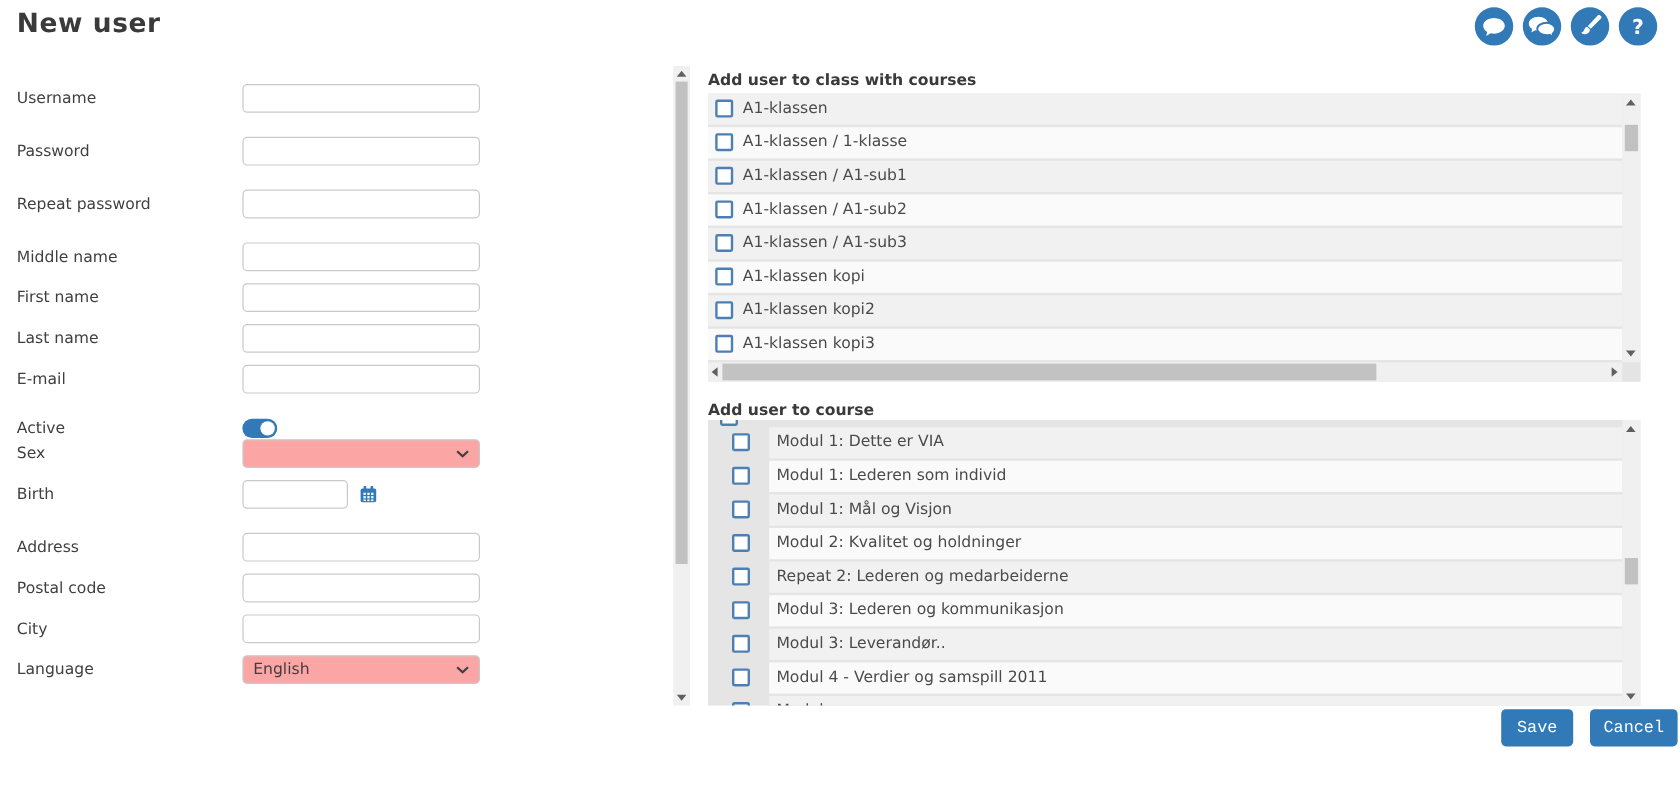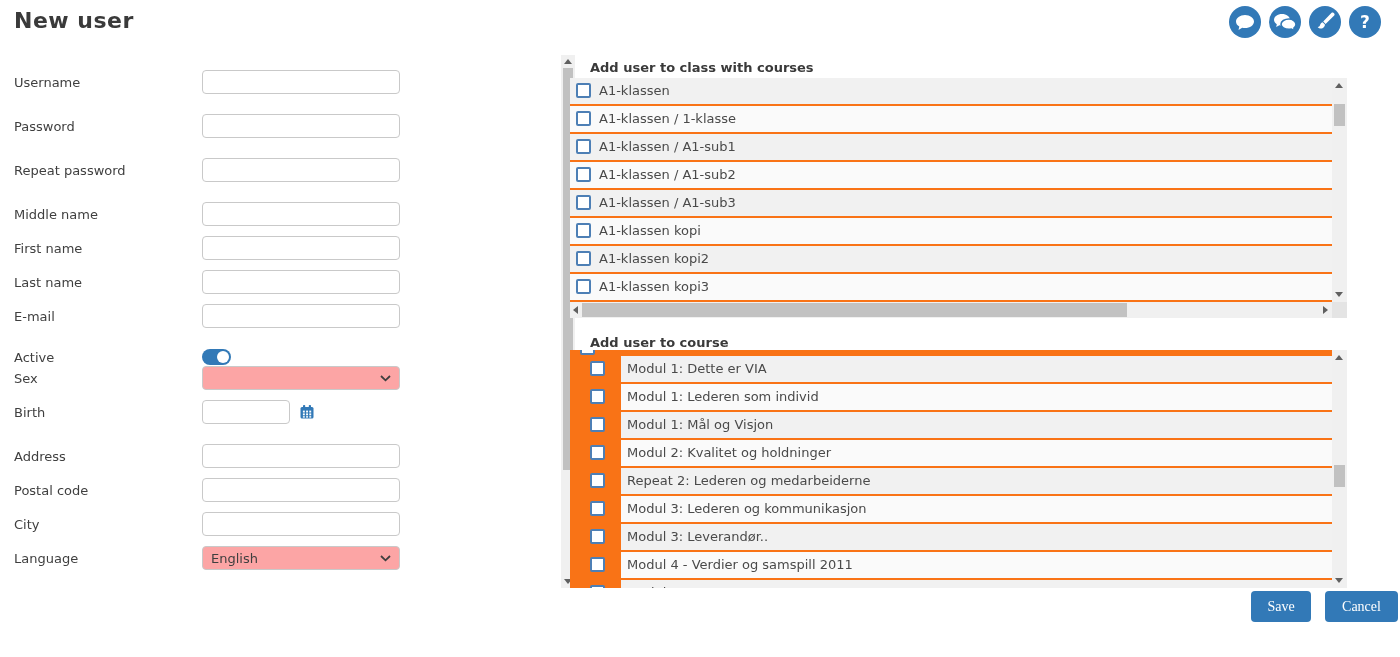--- a/index.html
+++ b/index.html
@@ -52,21 +52,21 @@
   
   .vtrack { background:#f0f0f0; position:absolute; }
   .vthumb { position:absolute; left:2px; right:2px; background:#c1c1c1; }
   .arr-up   { width:0; height:0; border-left:4px solid transparent; border-right:4px solid transparent; border-bottom:5px solid #606060; position:absolute; left:3px; }
   .arr-down { width:0; height:0; border-left:4px solid transparent; border-right:4px solid transparent; border-top:5px solid #606060; position:absolute; left:3px; }
   .arr-left { width:0; height:0; border-top:4px solid transparent; border-bottom:4px solid transparent; border-right:5px solid #606060; position:absolute; top:4px; }
   .arr-right{ width:0; height:0; border-top:4px solid transparent; border-bottom:4px solid transparent; border-left:5px solid #606060; position:absolute; top:4px; }
   .mid-scrollbar { left:561px; top:55px; width:14px; height:533px; }
   
   .panel-title { position:absolute; left:590px; font-size:13px; font-weight:bold; color:#3a3a3a; }
-  .listbox { position:absolute; left:570px; width:777px; background:#f97316; }
+  .listbox { position:absolute; left:590px; width:777px; background:#e5e5e5; }
   .rows { position:absolute; left:0; top:0; width:762px; }
   .lrow { height:26px; margin-bottom:2px; position:relative; font-size:13px; color:#4a4a4a; }
   .lrow .stripe { position:absolute; top:0; bottom:0; right:0; left:0; }
   .lrow.indent .stripe { left:51px; }
   .lrow.odd .stripe { background:#f1f1f1; }
   .lrow.even .stripe { background:#fafafa; }
   .cb {
     width:15px; height:15px; border:2px solid #4d7fb5; border-radius:2px;
     background:#fff; position:absolute; top:5px; left:6px; cursor:pointer; z-index:2;
   }
@@ -77,21 +77,21 @@
   .hsb { position:absolute; left:0; bottom:0; height:16px; width:762px; background:#f0f0f0; }
   .hsb .hthumb { position:absolute; left:12px; top:1px; width:545px; height:14px; background:#c2c2c2; }
   .corner { position:absolute; right:0; bottom:0; width:15px; height:16px; background:#e4e4e4; }
   #class-listbox { top:78px; height:240px; }
   #course-listbox { top:350px; height:238px; overflow:hidden; }
   #course-listbox .rows { top:6px; }
   .clip-checkbox { position:absolute; top:-10px; left:10px; }
   
   .btn {
     position:absolute; top:591px; height:31px; border:none; border-radius:4px;
-    background:#3279b7; color:#fff; font-family:Liberation Serif, serif; font-size:14px;
+    background:#3279b7; color:#fff; font-family:Liberation Mono, monospace; font-size:14px;
     display:flex; align-items:center; justify-content:center; cursor:pointer;
   }
   #save-btn { left:1251px; width:60px; }
   #cancel-btn { left:1325px; width:73px; }
 </style>
 </head>
 <body>
 
 <div class="page-title">New user</div>
 

